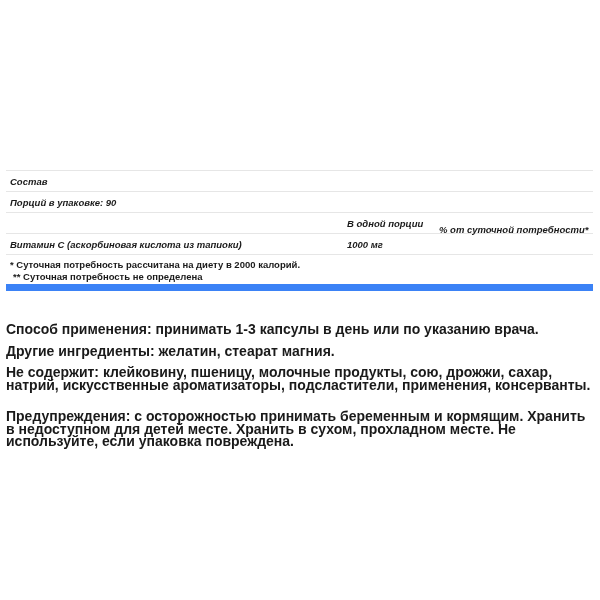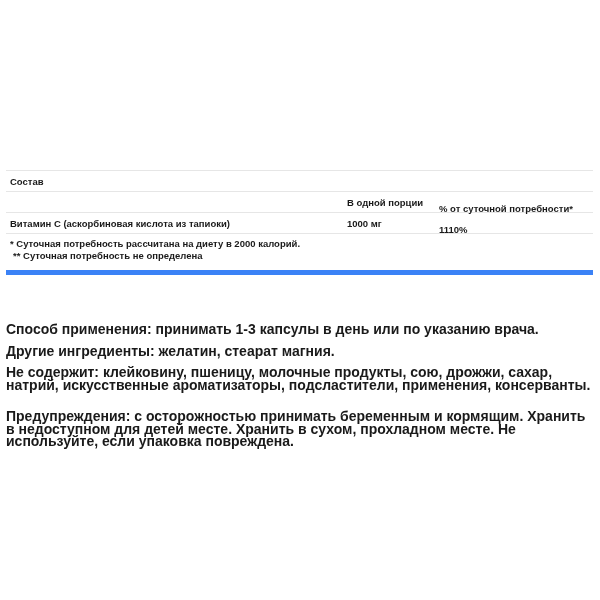--- a/index.html
+++ b/index.html
@@ -23,58 +23,61 @@
     }
     .row {
       border-top: 1px solid #e6e6e6;
       height: 21px;
       display: flex;
       align-items: center;
       font-size: 9.5px;
       font-weight: bold;
       padding-left: 4px;
       box-sizing: border-box;
+      font-style: italic;
     }
     .cell-name { width: 337px; }
     .cell-amount { width: 92px; }
     .cell-dv { flex: 1; margin-top: 12px; }
     .footnotes {
-      padding: 4px 0 8px 4px;
+      padding: 4px 0 1px 4px;
       font-size: 9.5px;
       font-weight: bold;
       line-height: 12px;
-      border-bottom: 5px solid #3b82f6;
+      border-bottom: 7px solid #3b82f6;
     }
     .footnotes .fn2 { padding-left: 3px; }
     .para {
       position: absolute;
       left: 6px;
       width: 590px;
       font-size: 14px;
       font-weight: bold;
       line-height: 12.5px;
       color: #1a1a1a;
     }
   </style>
 </head>
 <body>
 
 <div class="facts">
   <div class="row">
     <span>Состав</span>
   </div>
   <div class="row">
+    <span>Порций в упаковке: 90</span>
+  </div>
+  <div class="row">
     <span class="cell-name"></span>
     <span class="cell-amount">В одной порции</span>
     <span class="cell-dv">% от суточной потребности*</span>
   </div>
   <div class="row">
     <span class="cell-name">Витамин С (аскорбиновая кислота из тапиоки)</span>
     <span class="cell-amount">1000 мг</span>
-    <span class="cell-dv">1110%</span>
   </div>
   <div class="footnotes" style="border-top:1px solid #e6e6e6;">
     <div>* Суточная потребность рассчитана на диету в 2000 калорий.</div>
     <div class="fn2">** Суточная потребность не определена</div>
   </div>
 </div>
 
 <div class="para" style="top:323px;">Способ применения:  принимать 1-3 капсулы в день или по указанию врача.</div>
 <div class="para" style="top:345px;">Другие ингредиенты: желатин, стеарат магния.</div>
 <div class="para" style="top:366px;">Не содержит: клейковину, пшеницу, молочные продукты, сою, дрожжи, сахар, натрий, искусственные ароматизаторы, подсластители, применения, консерванты.</div>

